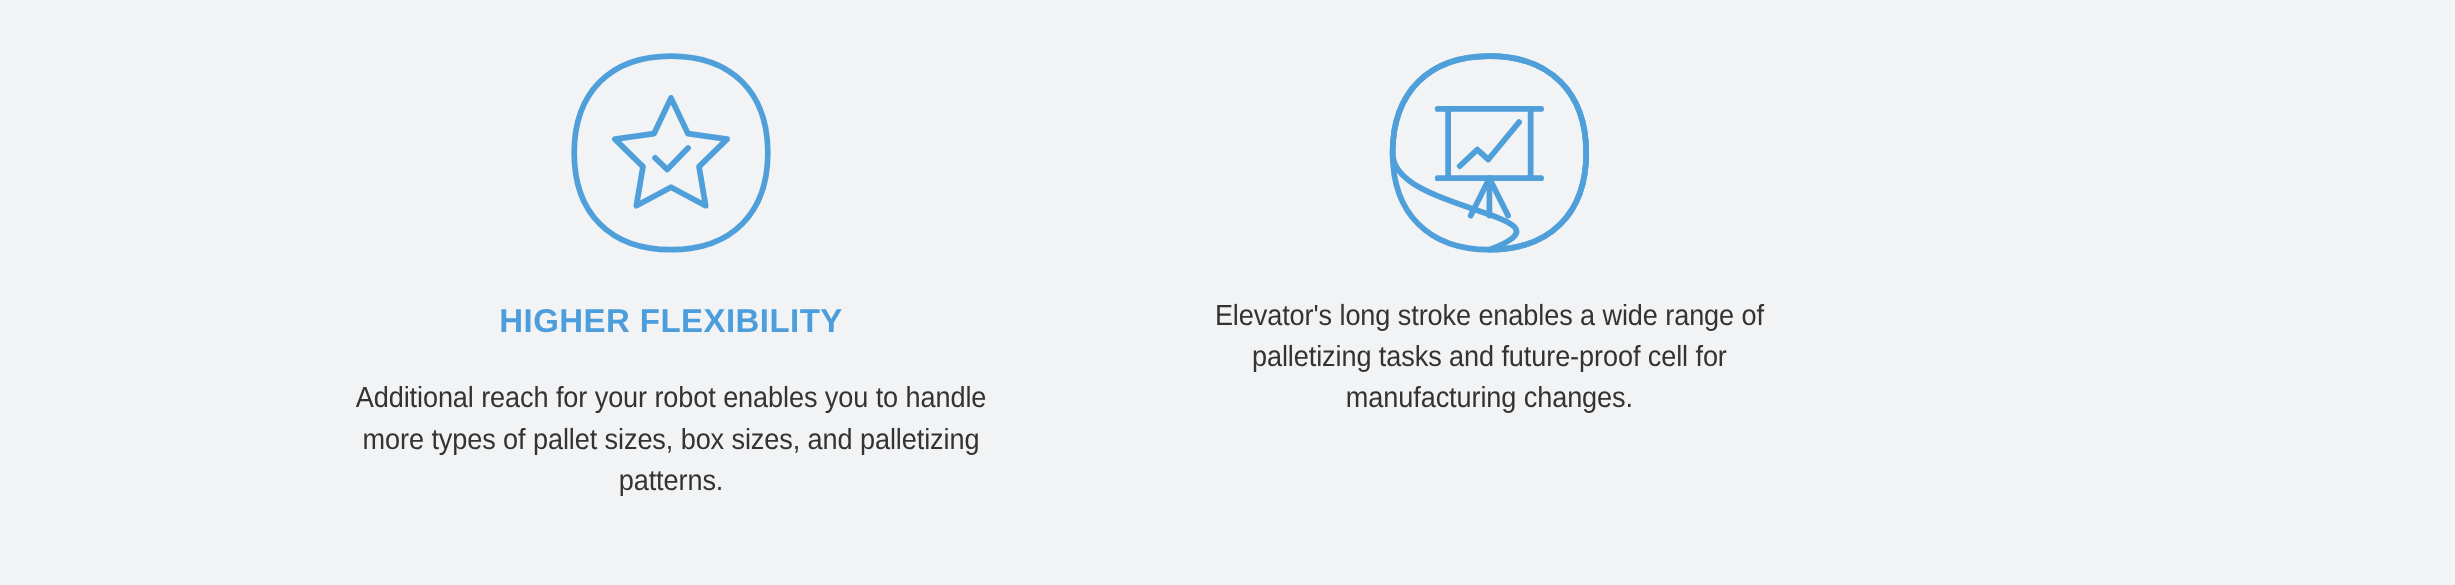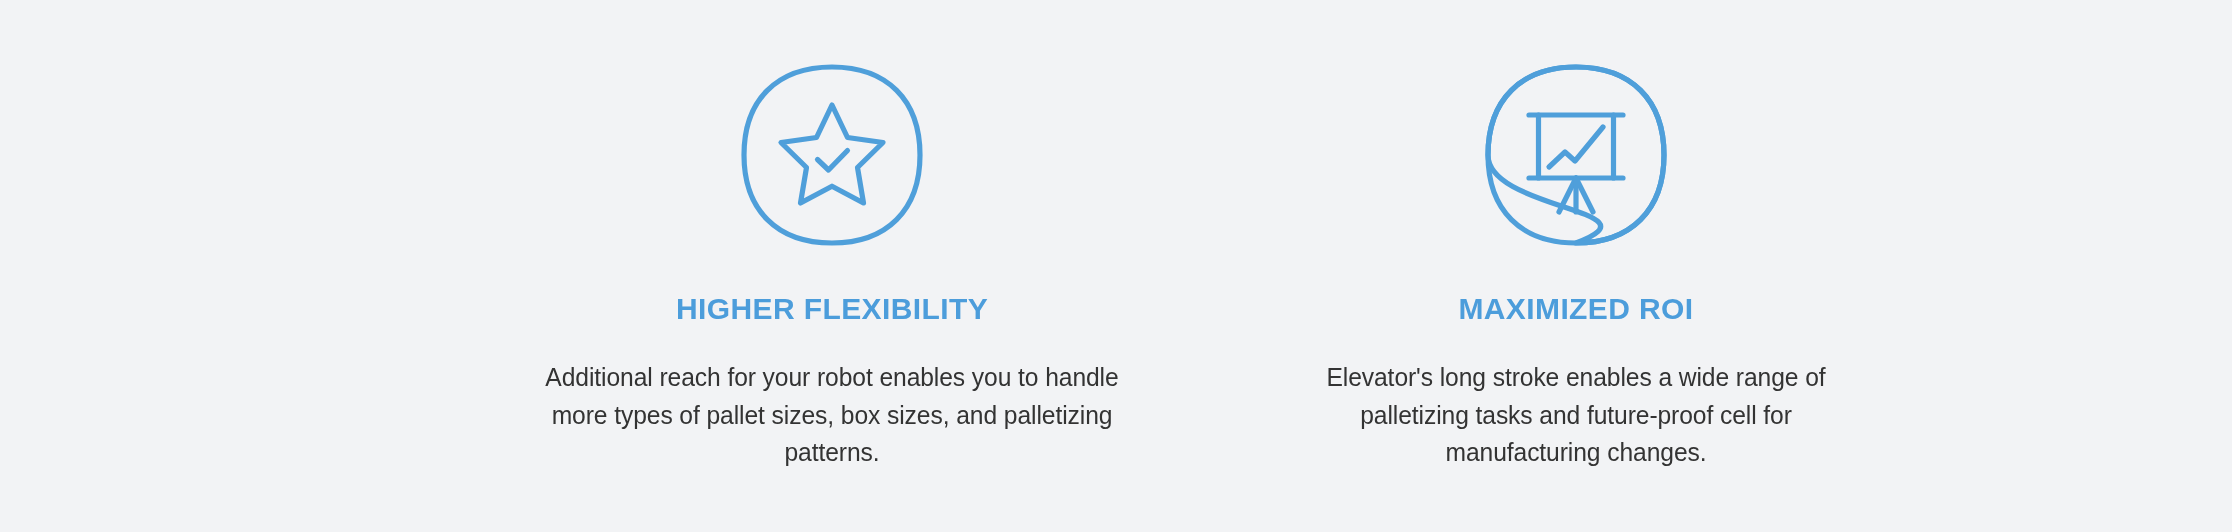--- a/index.html
+++ b/index.html
@@ -13,23 +13,23 @@
     font-family: "Liberation Sans", sans-serif;
     overflow: hidden;
   }
 
   .features-section {
     width: 1964px;
     height: 532px;
     display: flex;
     flex-direction: row;
     align-items: flex-start;
-    justify-content: flex-end;
+    justify-content: center;
     box-sizing: border-box;
-    padding: 16px;
+    padding: 0;
   }
 
   .feature-card {
     flex: 0 0 744px;
     width: 744px;
     height: 532px;
     display: flex;
     flex-direction: column;
     align-items: center;
     box-sizing: border-box;
@@ -123,18 +123,17 @@
         <line x1="48" y1="55" x2="142" y2="55"></line>
         <line x1="57.5" y1="55" x2="57.5" y2="118"></line>
         <line x1="132.5" y1="55" x2="132.5" y2="118"></line>
         <line x1="48" y1="118" x2="142" y2="118"></line>
         <line x1="95" y1="118" x2="78" y2="152"></line>
         <line x1="95" y1="118" x2="112" y2="152"></line>
         <line x1="95" y1="118" x2="95" y2="152"></line>
         <polyline points="68,107 84,92 94,101 122,67"></polyline>
       </svg>
     </div>
-    <div class="feature-title">MAXIMIZED ROI</div>
     <div class="feature-desc">Elevator's long stroke enables a wide range of palletizing tasks and future-proof cell for manufacturing changes.</div>
   </div>
 
 
 </div>
 
 </body></html>

